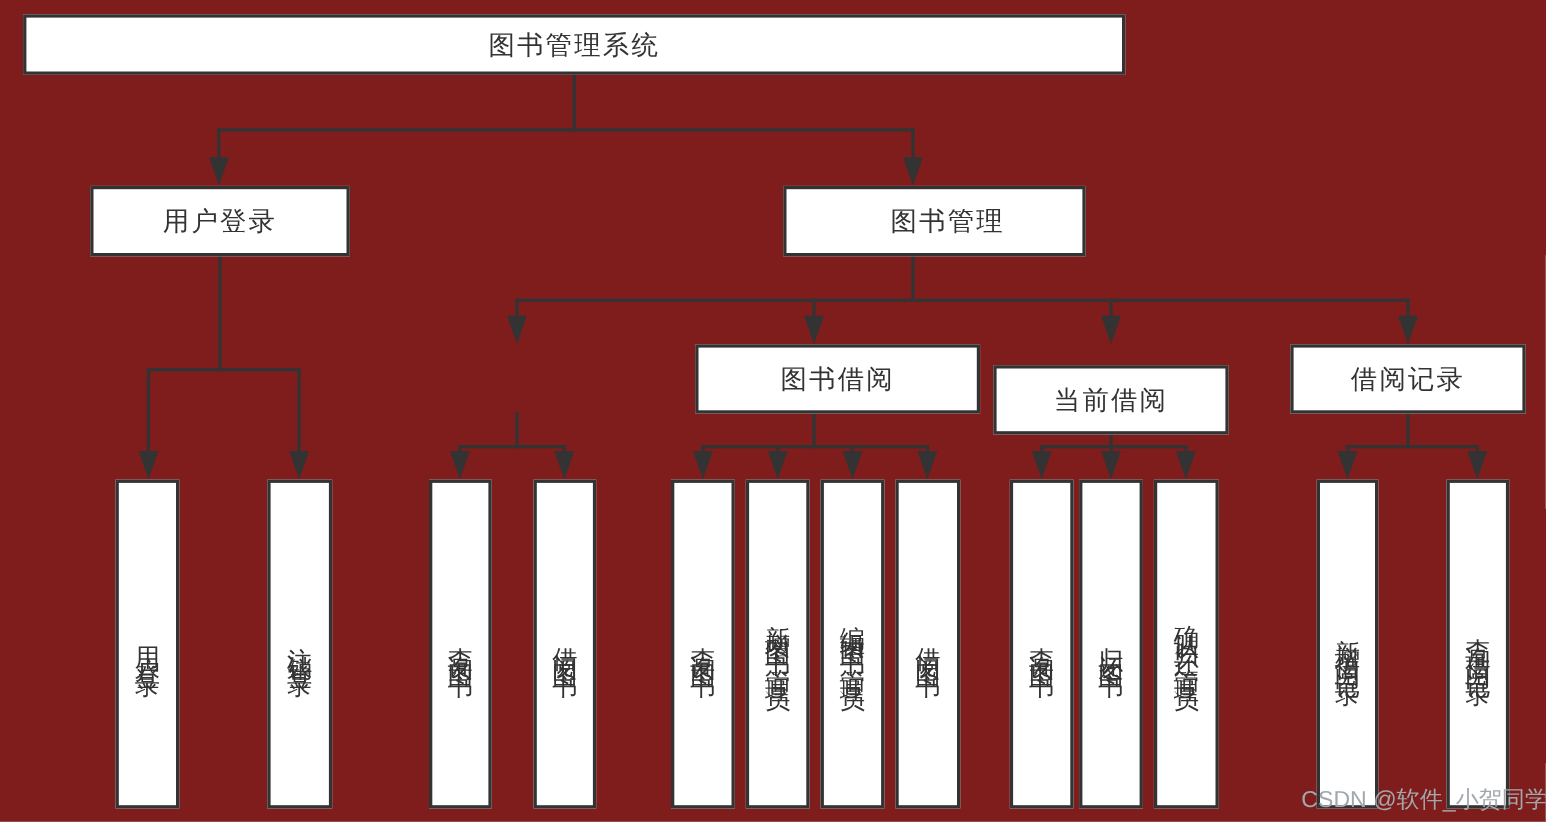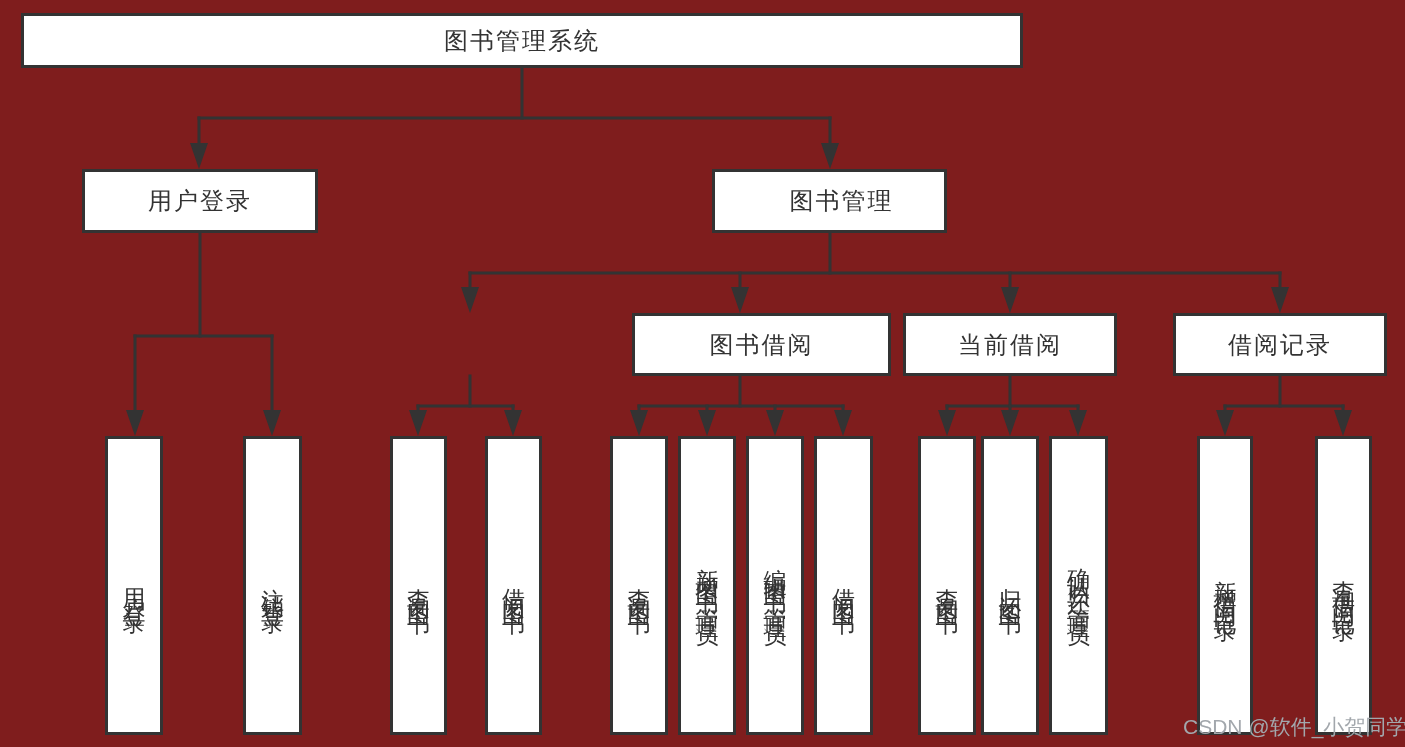--- a/index.html
+++ b/index.html
@@ -128,24 +128,24 @@
       <polygon points="1001,410 1019,410 1010,436"></polygon>
       <polygon points="1069,410 1087,410 1078,436"></polygon>
       <polygon points="1216,410 1234,410 1225,436"></polygon>
       <polygon points="1334,410 1352,410 1343,436"></polygon>
     </g>
   </svg>
 
   <div class="node" style="left:21px; top:13px; width:1002px; height:55px;">图书管理系统</div>
 
   <div class="node" style="left:82px; top:169px; width:236px; height:64px;">用户登录</div>
-  <div class="node" style="left:712px; top:169px; width:235px; height:64px;padding-left:24px;">图书管理</div>
+  <div class="node" style="left:712px; top:169px; width:275px; height:64px;padding-left:24px;">图书管理</div>
 
   <div class="node" style="left:632px; top:313px; width:259px; height:63px;">图书借阅</div>
-  <div class="node" style="left:903px; top:313px; width:214px; height:63px;">当前借阅</div>
+  <div class="node" style="left:903px; top:332px; width:214px; height:63px;">当前借阅</div>
   <div class="node" style="left:1173px; top:313px; width:214px; height:63px;">借阅记录</div>
 
   <div class="leaf" style="left:105px; width:58px;">
     <span>用户登录</span>
   </div>
   <div class="leaf" style="left:243px; width:59px;">
     <span>注销登录</span>
   </div>
   <div class="leaf" style="left:390px; width:57px;">
     <span>查询图书</span>

